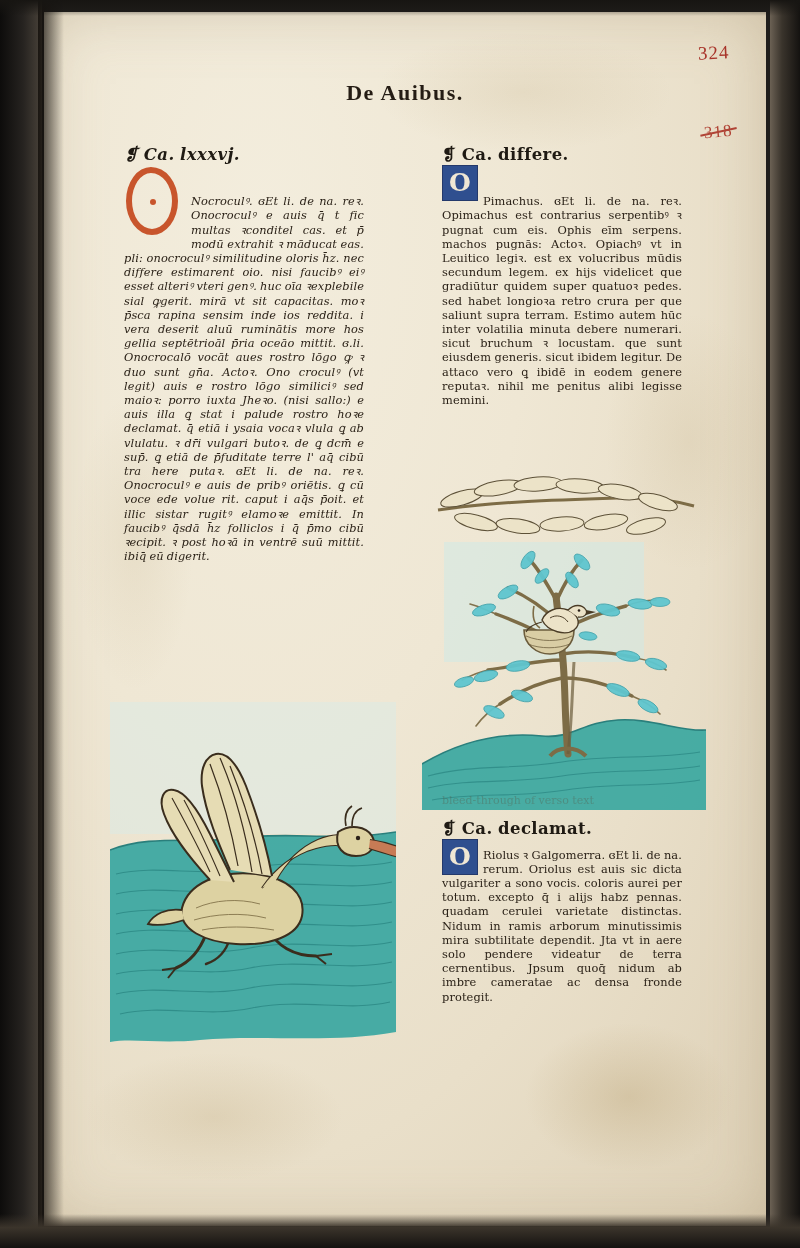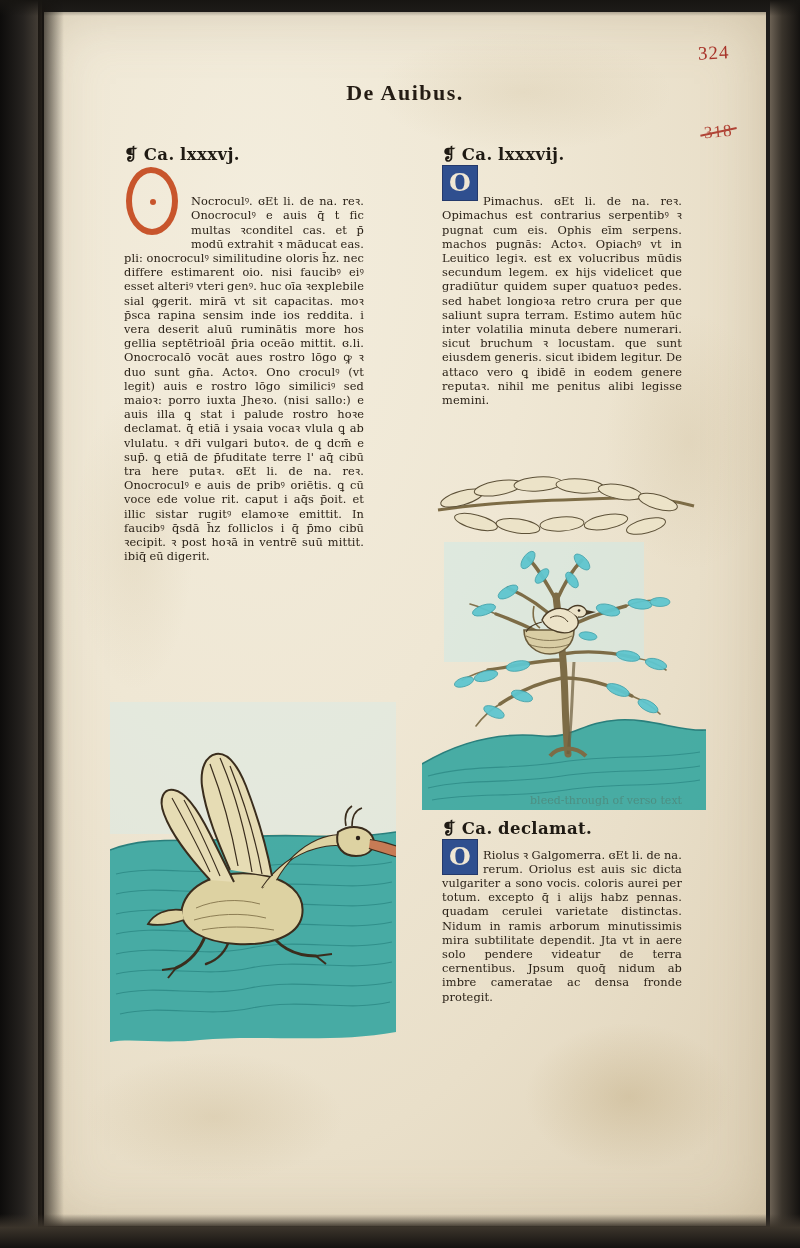--- a/index.html
+++ b/index.html
@@ -128,21 +128,21 @@
     position: absolute;
     width: 240px;
     font-family: "DejaVu Serif", serif;
     font-size: 11.4px;
     line-height: 14.2px;
     color: #2b2218;
     text-align: justify;
     letter-spacing: 0.1px;
     word-spacing: -0.6px;
   }
-  #col-left  { left: 80px;  top: 136px; }
+  #col-left  { left: 80px;  top: 136px; font-style: italic; }
   #col-right { left: 398px; top: 136px; }
 
   .chapter-head {
     font-family: "DejaVu Serif", serif;
     font-weight: bold;
     font-size: 16.5px;
     color: #1f1a13;
     letter-spacing: 0.4px;
     margin-bottom: 2px;
     white-space: nowrap;
@@ -242,21 +242,21 @@
   }
   
   .showthrough {
     position: absolute;
     font-family: "DejaVu Serif", serif;
     font-size: 11px;
     line-height: 14px;
     color: rgba(90,74,52,0.30);
     width: 240px;
   }
-  #showthrough-1 { left: 398px; top: 782px; text-align: right; }
+  #showthrough-1 { left: 398px; top: 782px; }
 </style>
 </head>
 <body>
 
 <div id="scan">
 
   <div id="gutter"></div>
 
   <div id="leaf">
 
@@ -277,21 +277,21 @@
       <div class="chapter-head">❡ Ca. lxxxvj.</div>
       <div class="dropcap-wrap">
         <div class="dropcap red-big">
           <span class="orn-o"></span>
         </div>
       </div>
       <p class="body">Nocroculꝰ. ɞEt li. de na. reꝛ. Onocroculꝰ e auis q̄ t fic multas ꝛconditel cas. et p̄ modū extrahit ꝛ māducat eas. pli: onocroculꝰ similitudine oloris h̄z. nec differe estimarent oio. nisi faucibꝰ eiꝰ esset alteriꝰ vteri genꝰ. huc oīa ꝛexplebile sial ꝙgerit. mirā vt sit capacitas. moꝛ p̄sca rapina sensim inde ios reddita. i vera deserit aluū ruminātis more hos gellia septētrioāl p̄ria oceāo mittit. ɞ.li. Onocrocalō vocāt aues rostro lōgo ꝙ ꝛ duo sunt gn̄a. Actoꝛ. Ono croculꝰ (vt legit) auis e rostro lōgo similiciꝰ sed maioꝛ: porro iuxta Jheꝛo. (nisi sallo:) e auis illa ꝗ stat i palude rostro hoꝛe declamat. q̄ etiā i ysaia vocaꝛ vlula ꝗ ab vlulatu. ꝛ dr̄i vulgari butoꝛ. de ꝗ dcm̄ e sup̄. ꝗ etiā de p̄fuditate terre l' aq̄ cibū tra here putaꝛ. ɞEt li. de na. reꝛ. Onocroculꝰ e auis de pribꝰ oriētis. ꝗ cū voce ede volue rit. caput i aq̄s p̄oit. et illic sistar rugitꝰ elamoꝛe emittit. In faucibꝰ q̄sdā h̄z folliclos i q̄ p̄mo cibū ꝛecipit. ꝛ post hoꝛā in ventrē suū mittit. ibiq̄ eū digerit.</p>
     </div>
 
     <div class="col" id="col-right">
-      <div class="chapter-head">❡ Ca. lxxxvij.</div>
+      <div class="chapter-head">❡ Ca. differe.</div>
       <div class="dropcap-wrap">
         <div class="dropcap blue">O</div>
       </div>
       <p class="body">Pimachus. ɞEt li. de na. reꝛ. Opimachus est contrarius serpentibꝰ ꝛ pugnat cum eis. Ophis eīm serpens. machos pugnās: Actoꝛ. Opiachꝰ vt in Leuitico legiꝛ. est ex volucribus mūdis secundum legem. ex hijs videlicet que gradiūtur quidem super quatuoꝛ pedes. sed habet longioꝛa retro crura per que saliunt supra terram. Estimo autem hūc inter volatilia minuta debere numerari. sicut bruchum ꝛ locustam. que sunt eiusdem generis. sicut ibidem legitur. De attaco vero ꝗ ibidē in eodem genere reputaꝛ. nihil me penitus alibi legisse memini.</p>
     </div>
 
     <div class="woodcut" id="woodcut-tree">
       <svg class="wc-bg" viewBox="0 0 284 346" preserveAspectRatio="none">
 
         <rect x="22" y="78" width="200" height="120" fill="#cfe9e6" opacity="0.55"></rect>

